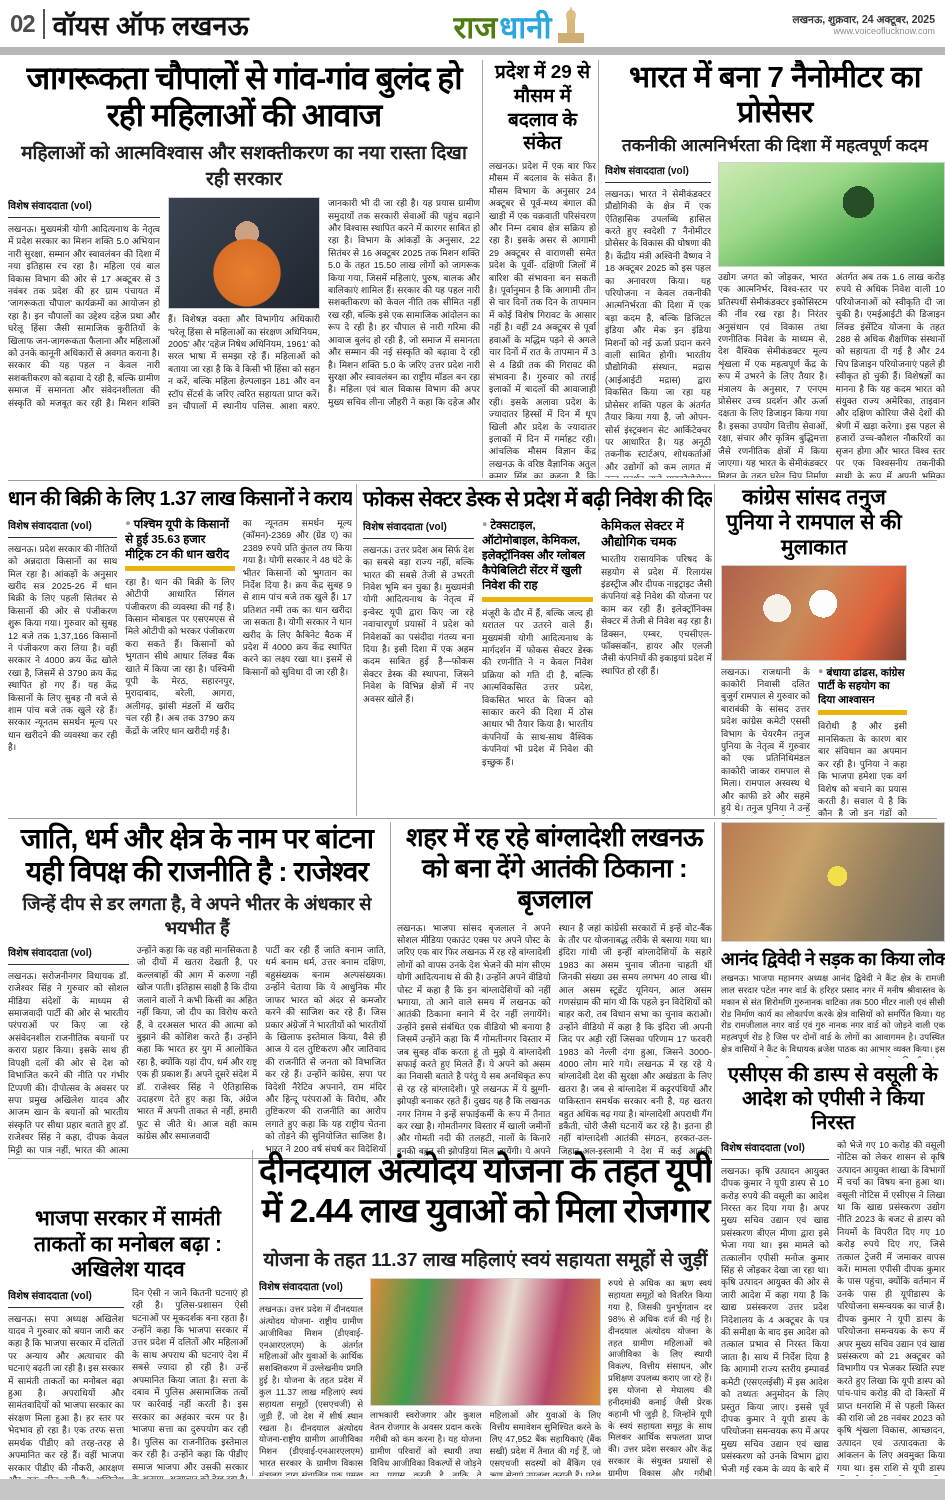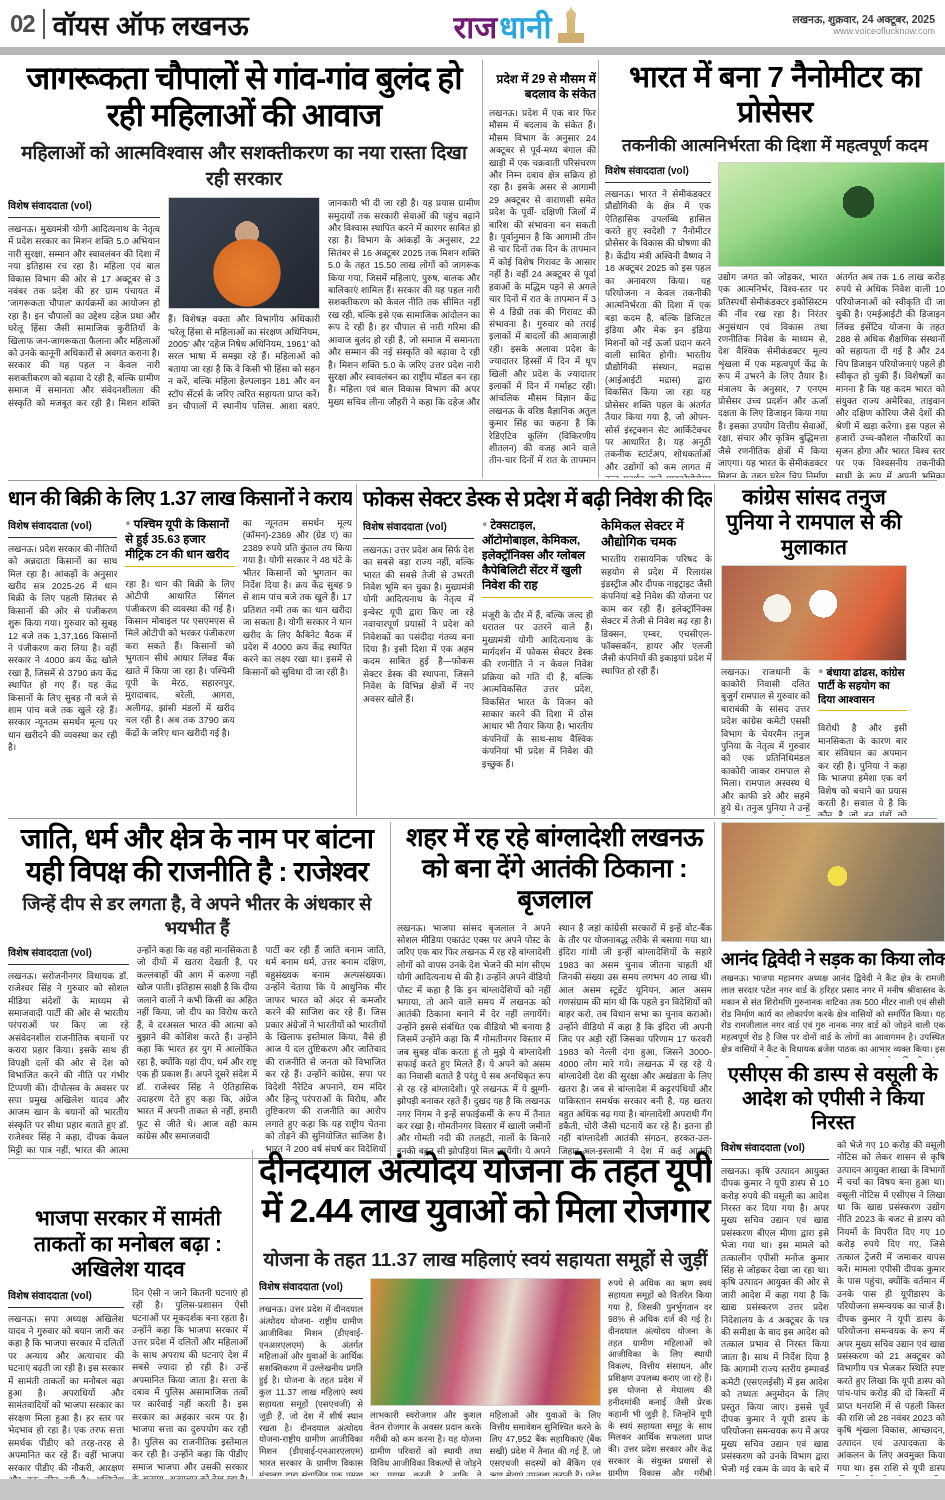--- a/index.html
+++ b/index.html
@@ -7,36 +7,36 @@
         font-family:"Liberation Sans",sans-serif;color:#1a1a1a;overflow:hidden;}
   
   .hdr{position:absolute;left:10px;top:2px;width:925px;height:44px;display:flex;
        justify-content:space-between;align-items:center;}
   .hdr-left{display:flex;align-items:center;gap:8px;}
   .pgnum{font-size:24px;font-weight:bold;color:#4f4f4f;letter-spacing:-1px;}
   .pgbar{width:2px;height:30px;background:#555;}
   .masthead{font-size:27px;font-weight:bold;color:#111;}
   .logo{display:flex;align-items:flex-end;gap:2px;}
   .logo-t{font-size:31px;font-weight:bold;line-height:1;}
-  .logo-red{color:#701a75;font-family:Liberation Serif, serif;}
+  .logo-red{color:#4d7c0f;font-family:Liberation Serif, serif;}
   .logo-blue{color:#2ba7dd;}
   .hdr-right{text-align:right;}
   .dateline{font-size:10.5px;font-weight:bold;color:#3a3a3a;}
   .website{font-size:9px;color:#8a8a8a;}
   .graybar{position:absolute;left:0;width:945px;background:#b7b7b7;}
   
   .art{position:absolute;overflow:hidden;}
   .hl{font-weight:bold;color:#000;text-align:center;}
   .sub{font-weight:bold;color:#222;text-align:center;}
   .byline{font-weight:bold;font-size:10px;color:#111;border-bottom:1.5px solid #333;
           padding:2px 0 4px;margin-bottom:5px;}
   .cols{display:flex;gap:8px;}
   .col{flex:1;min-width:0;text-align:justify;font-size:9px;line-height:1.38;color:#222;overflow:hidden;}
   .bullet-head{font-weight:bold;font-size:11.5px;line-height:1.3;color:#000;
-               border-bottom:1px solid #eab308;padding-bottom:4px;margin-bottom:11px;text-align:left;}
+               border-bottom:5px solid #eab308;padding-bottom:4px;margin-bottom:5px;text-align:left;}
   .bullet-dot{color:#9a9a9a;margin-right:3px;font-size:9px;vertical-align:2px;}
   .photo{width:100%;border:1px solid #d0d0d0;box-sizing:border-box;}
   .vr{border-left:1px solid #a8a8a8;padding-left:6px;box-sizing:border-box;}
   .hrule{position:absolute;height:1px;background:#9c9c9c;}
   .subhead-col{font-weight:bold;font-size:13px;line-height:1.2;color:#000;text-align:left;margin-bottom:4px;}
   
   .ph-yogi{height:112px;background:
      radial-gradient(ellipse 38% 52% at 52% 68%, #e87f2e 0%, #d96f26 58%, rgba(0,0,0,0) 60%),
      radial-gradient(circle 12px at 52% 32%, #caa183 0 100%, rgba(0,0,0,0) 100%),
      linear-gradient(135deg,#39424f 0%,#2b333e 60%,#1f2630 100%);}
@@ -93,21 +93,21 @@
         <div class="photo ph-yogi" style="margin-bottom:4px;"></div>
         <span>हैं। विशेषज्ञ वक्ता और विभागीय अधिकारी 'घरेलू हिंसा से महिलाओं का संरक्षण अधिनियम, 2005' और 'दहेज निषेध अधिनियम, 1961' को सरल भाषा में समझा रहे हैं। महिलाओं को बताया जा रहा है कि वे किसी भी हिंसा को सहन न करें, बल्कि महिला हेल्पलाइन 181 और वन स्टॉप सेंटर्स के जरिए त्वरित सहायता प्राप्त करें। इन चौपालों में स्थानीय पुलिस, आशा बहुएं, आंगनबाड़ी कार्यकर्ता, ग्राम प्रधान और स्वयंसेवी संस्थाएं सक्रिय भागीदारी कर रही हैं। महिलाएं और किशोरियां अपने अनुभव साझा कर रही हैं, जिससे सामुदायिक सहानुभूति का माहौल बन रहा है। चौपालों में मुख्यमंत्री कन्या सुमंगला योजना, वन स्टॉप सेंटर और समग्र महिला सुरक्षा योजनाओं की</span>
       </div>
       <div class="col">
         <span>जानकारी भी दी जा रही है। यह प्रयास ग्रामीण समुदायों तक सरकारी सेवाओं की पहुंच बढ़ाने और विश्वास स्थापित करने में कारगर साबित हो रहा है। विभाग के आंकड़ों के अनुसार, 22 सितंबर से 16 अक्टूबर 2025 तक मिशन शक्ति 5.0 के तहत 15.50 लाख लोगों को जागरूक किया गया, जिसमें महिलाएं, पुरुष, बालक और बालिकाएं शामिल हैं। सरकार की यह पहल नारी सशक्तीकरण को केवल नीति तक सीमित नहीं रख रही, बल्कि इसे एक सामाजिक आंदोलन का रूप दे रही है। हर चौपाल से नारी गरिमा की आवाज बुलंद हो रही है, जो समाज में समानता और सम्मान की नई संस्कृति को बढ़ावा दे रही है। मिशन शक्ति 5.0 के जरिए उत्तर प्रदेश नारी सुरक्षा और स्वावलंबन का राष्ट्रीय मॉडल बन रहा है। महिला एवं बाल विकास विभाग की अपर मुख्य सचिव लीना जौहरी ने कहा कि दहेज और घरेलू हिंसा का अंत केवल कानून से नहीं, बल्कि सामाजिक चेतना से संभव है।</span>
       </div>
     </div>
   </div>
 
   <div class="art vr" style="left:482px;top:60px;width:114px;height:418px;">
-    <div class="hl" style="font-size:12px;line-height:1.25;text-align:right;margin-top:12px;">प्रदेश में 29 से मौसम में बदलाव के संकेत</div>
+    <div class="hl" style="font-size:19px;line-height:1.25;text-align:center;">प्रदेश में 29 से मौसम में बदलाव के संकेत</div>
     <div class="col" style="margin-top:5px;height:360px;">
       <span>लखनऊ। प्रदेश में एक बार फिर मौसम में बदलाव के संकेत हैं। मौसम विभाग के अनुसार 24 अक्टूबर से पूर्व-मध्य बंगाल की खाड़ी में एक चक्रवाती परिसंचरण और निम्न दबाव क्षेत्र सक्रिय हो रहा है। इसके असर से आगामी 29 अक्टूबर से वाराणसी समेत प्रदेश के पूर्वी- दक्षिणी जिलों में बारिश की संभावना बन सकती है। पूर्वानुमान है कि आगामी तीन से चार दिनों तक दिन के तापमान में कोई विशेष गिरावट के आसार नहीं है। वहीं 24 अक्टूबर से पूर्वा हवाओं के मद्धिम पड़ने से अगले चार दिनों में रात के तापमान में 3 से 4 डिग्री तक की गिरावट की संभावना है। गुरुवार को तराई इलाकों में बादलों की आवाजाही रही। इसके अलावा प्रदेश के ज्यादातर हिस्सों में दिन में धूप खिली और प्रदेश के ज्यादातर इलाकों में दिन में गर्माहट रही। आंचलिक मौसम विज्ञान केंद्र लखनऊ के वरिष्ठ वैज्ञानिक अतुल कुमार सिंह का कहना है कि रेडिएटिव कूलिंग (विकिरणीय शीतलन) की वजह आने वाले तीन-चार दिनों में रात के तापमान में लगभग 3 से 4 डिग्री की गिरावट आएगी।</span>
     </div>
   </div>
 
   <div class="art vr" style="left:598px;top:60px;width:347px;height:418px;">
     <div class="hl" style="font-size:30px;line-height:1.15;letter-spacing:-0.5px;">भारत में बना 7 नैनोमीटर का प्रोसेसर</div>
     <div class="sub" style="font-size:17px;margin-top:4px;">तकनीकी आत्मनिर्भरता की दिशा में महत्वपूर्ण कदम</div>
     <div style="display:flex;gap:7px;margin-top:6px;height:318px;">
       <div class="col" style="flex:0 0 106px;">

